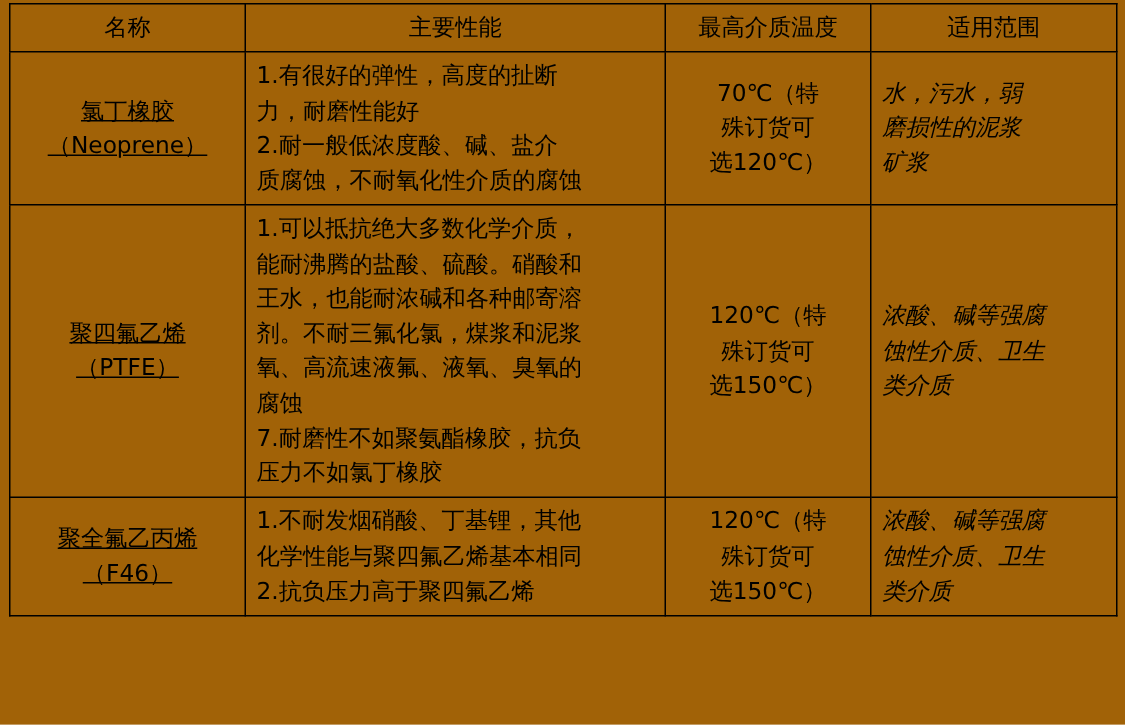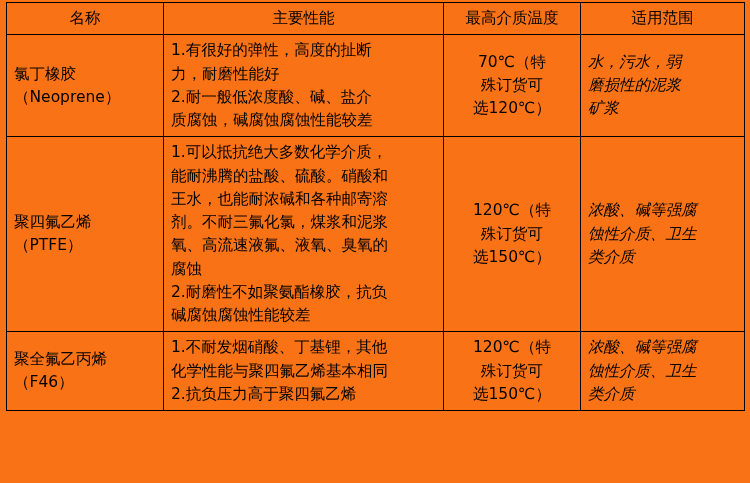--- a/index.html
+++ b/index.html
@@ -12,21 +12,21 @@
     height: 483px;
     font-family: "DejaVu Sans", "Liberation Sans", sans-serif;
     color: #000000;
     overflow: hidden;
   }
   .sheet {
     width: 750px;
     height: 483px;
     box-sizing: border-box;
     padding: 2px 6px 2px 6px;
-    background: #f97316;
+    background: #a16207;
   }
   table.spec {
     border-collapse: collapse;
     width: 738px;
     table-layout: fixed;
     margin: 0 auto;
   }
   table.spec td, table.spec th {
     border: 1px solid #000000;
     padding: 4px 7px;
@@ -40,22 +40,24 @@
     font-size: 16px;
     padding-top: 6px;
     padding-bottom: 6px;
   }
   col.c-name { width: 157px; }
   col.c-perf { width: 280px; }
   col.c-temp { width: 137px; }
   col.c-scope { width: 164px; }
 
   td.name {
+    text-align: center;
     font-size: 16px;
     line-height: 1.55;
+    text-decoration: underline;
   }
   td.perf {
     text-align: left;
     font-size: 15.5px;
     line-height: 1.55;
   }
   td.temp {
     text-align: center;
     font-size: 15.5px;
     line-height: 1.55;
@@ -91,21 +93,21 @@
 
       <tr>
         <td class="name">
           <span class="line">氯丁橡胶</span>
           <span class="line">（Neoprene）</span>
         </td>
         <td class="perf">
           <span class="line">1.有很好的弹性，高度的扯断</span>
           <span class="line">力，耐磨性能好</span>
           <span class="line">2.耐一般低浓度酸、碱、盐介</span>
-          <span class="line">质腐蚀，碱腐蚀腐蚀性能较差</span>
+          <span class="line">质腐蚀，不耐氧化性介质的腐蚀</span>
         </td>
         <td class="temp">
           <span class="line">70℃（特</span>
           <span class="line">殊订货可</span>
           <span class="line">选120℃）</span>
         </td>
         <td class="scope">
           <span class="line">水，污水，弱</span>
           <span class="line">磨损性的泥浆</span>
           <span class="line">矿浆</span>
@@ -118,22 +120,22 @@
           <span class="line">聚四氟乙烯</span>
           <span class="line">（PTFE）</span>
         </td>
         <td class="perf">
           <span class="line">1.可以抵抗绝大多数化学介质，</span>
           <span class="line">能耐沸腾的盐酸、硫酸。硝酸和</span>
           <span class="line">王水，也能耐浓碱和各种邮寄溶</span>
           <span class="line">剂。不耐三氟化氯，煤浆和泥浆</span>
           <span class="line">氧、高流速液氟、液氧、臭氧的</span>
           <span class="line">腐蚀</span>
-          <span class="line">2.耐磨性不如聚氨酯橡胶，抗负</span>
-          <span class="line">碱腐蚀腐蚀性能较差</span>
+          <span class="line">7.耐磨性不如聚氨酯橡胶，抗负</span>
+          <span class="line">压力不如氯丁橡胶</span>
         </td>
         <td class="temp">
           <span class="line">120℃（特</span>
           <span class="line">殊订货可</span>
           <span class="line">选150℃）</span>
         </td>
         <td class="scope">
           <span class="line">浓酸、碱等强腐</span>
           <span class="line">蚀性介质、卫生</span>
           <span class="line">类介质</span>

